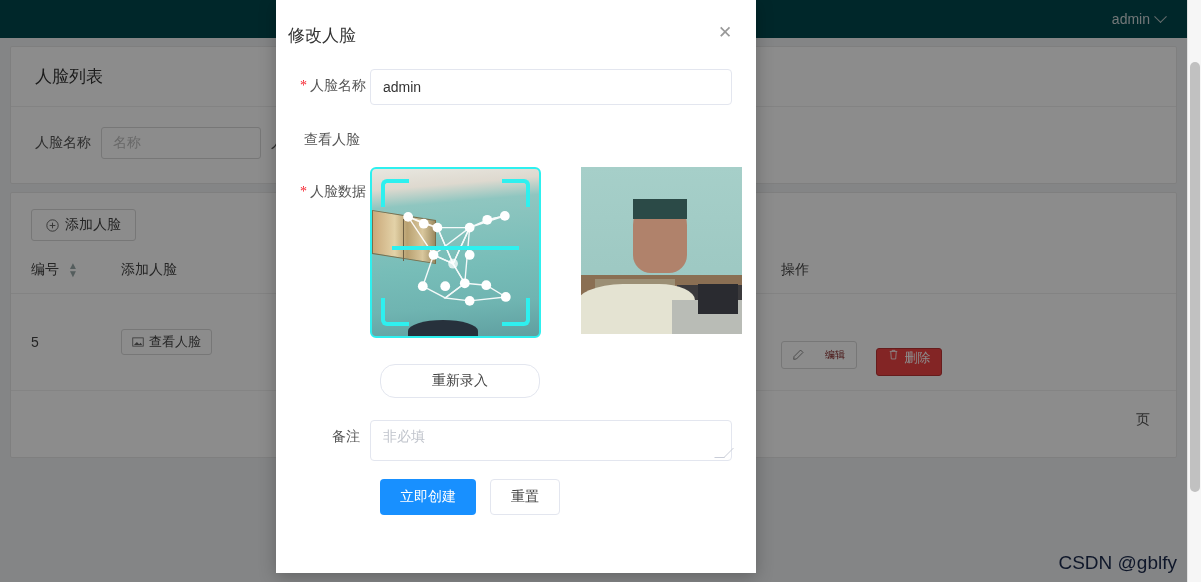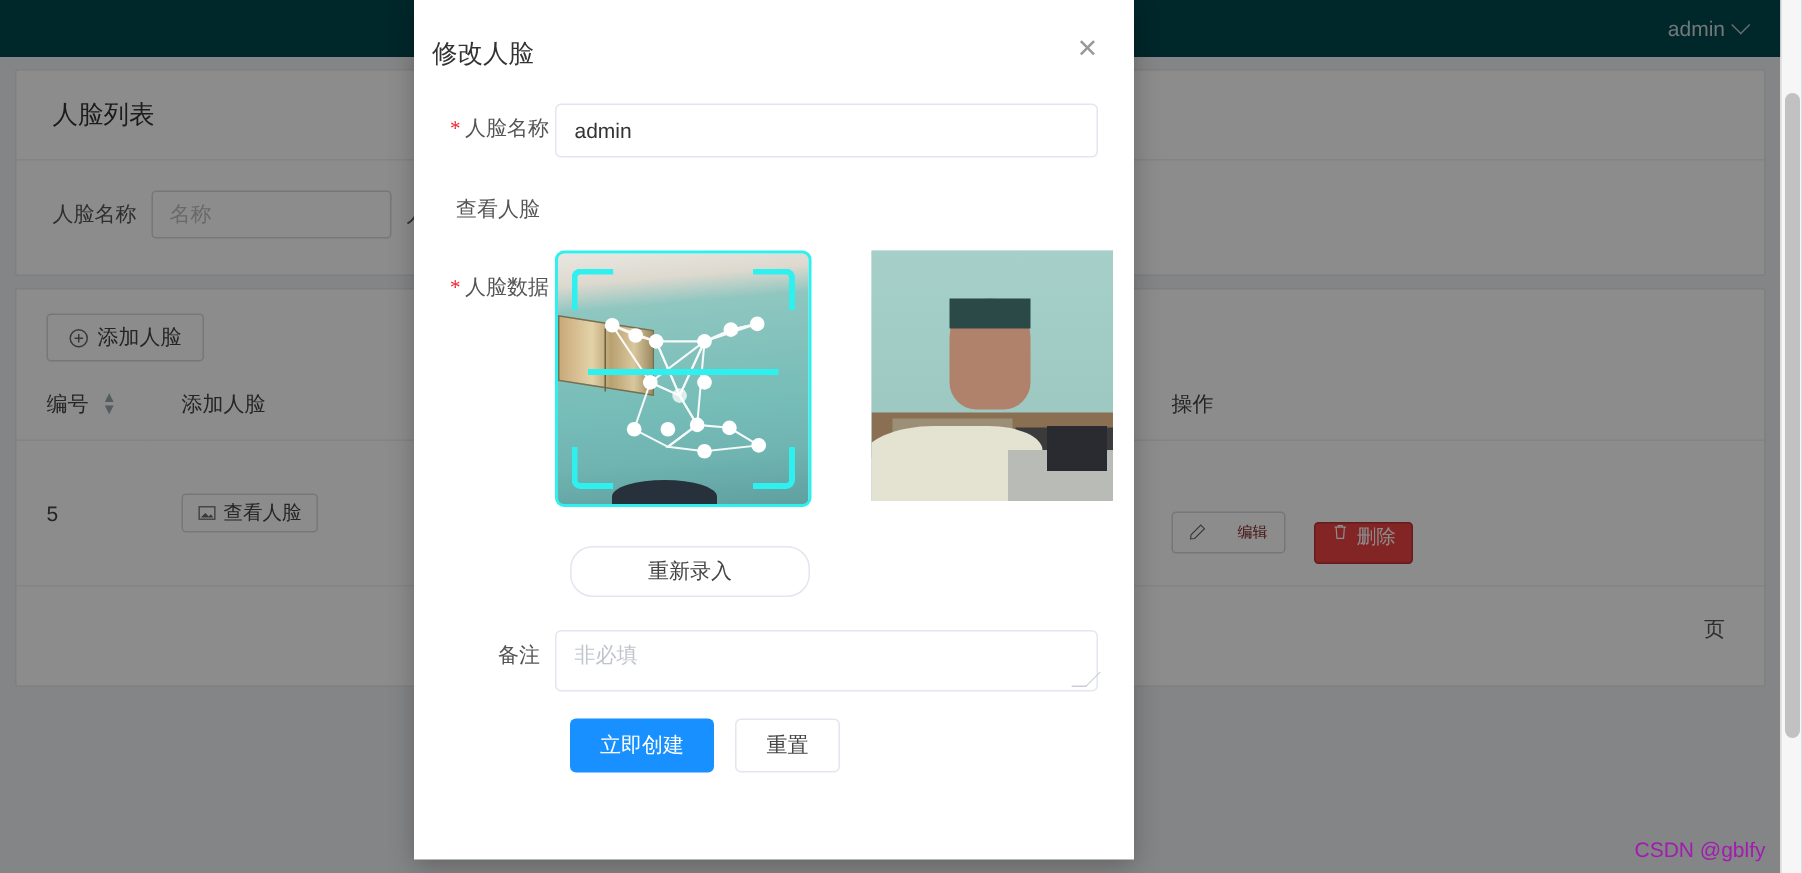--- a/index.html
+++ b/index.html
@@ -142,21 +142,21 @@
   }
   .btn-default {
     height: 36px; padding: 0 20px; border: 1px solid #e3e6ef; border-radius: 4px; background: #fff;
     color: #444; font-size: 14px; cursor: pointer; font-family: inherit;
   }
 
   
   .scrollbar { position: absolute; right: 0; top: 0; width: 14px; height: 582px; background: #f6f6f6; border-left: 1px solid #e2e2e2; }
   .scrollbar .thumb { position: absolute; left: 2px; top: 62px; width: 10px; height: 430px; background: #c1c1c1; border-radius: 5px; }
 
-  .watermark { position: absolute; right: 24px; bottom: 8px; color: #a21caf; font-size: 14px; }
+  .watermark { position: absolute; right: 24px; bottom: 8px; color: #0f172a; font-size: 19px; }
 </style>
 </head>
 <body>
 
 <div id="root">
 
   <div class="app">
 
     <div class="topbar">
       <div class="user">

